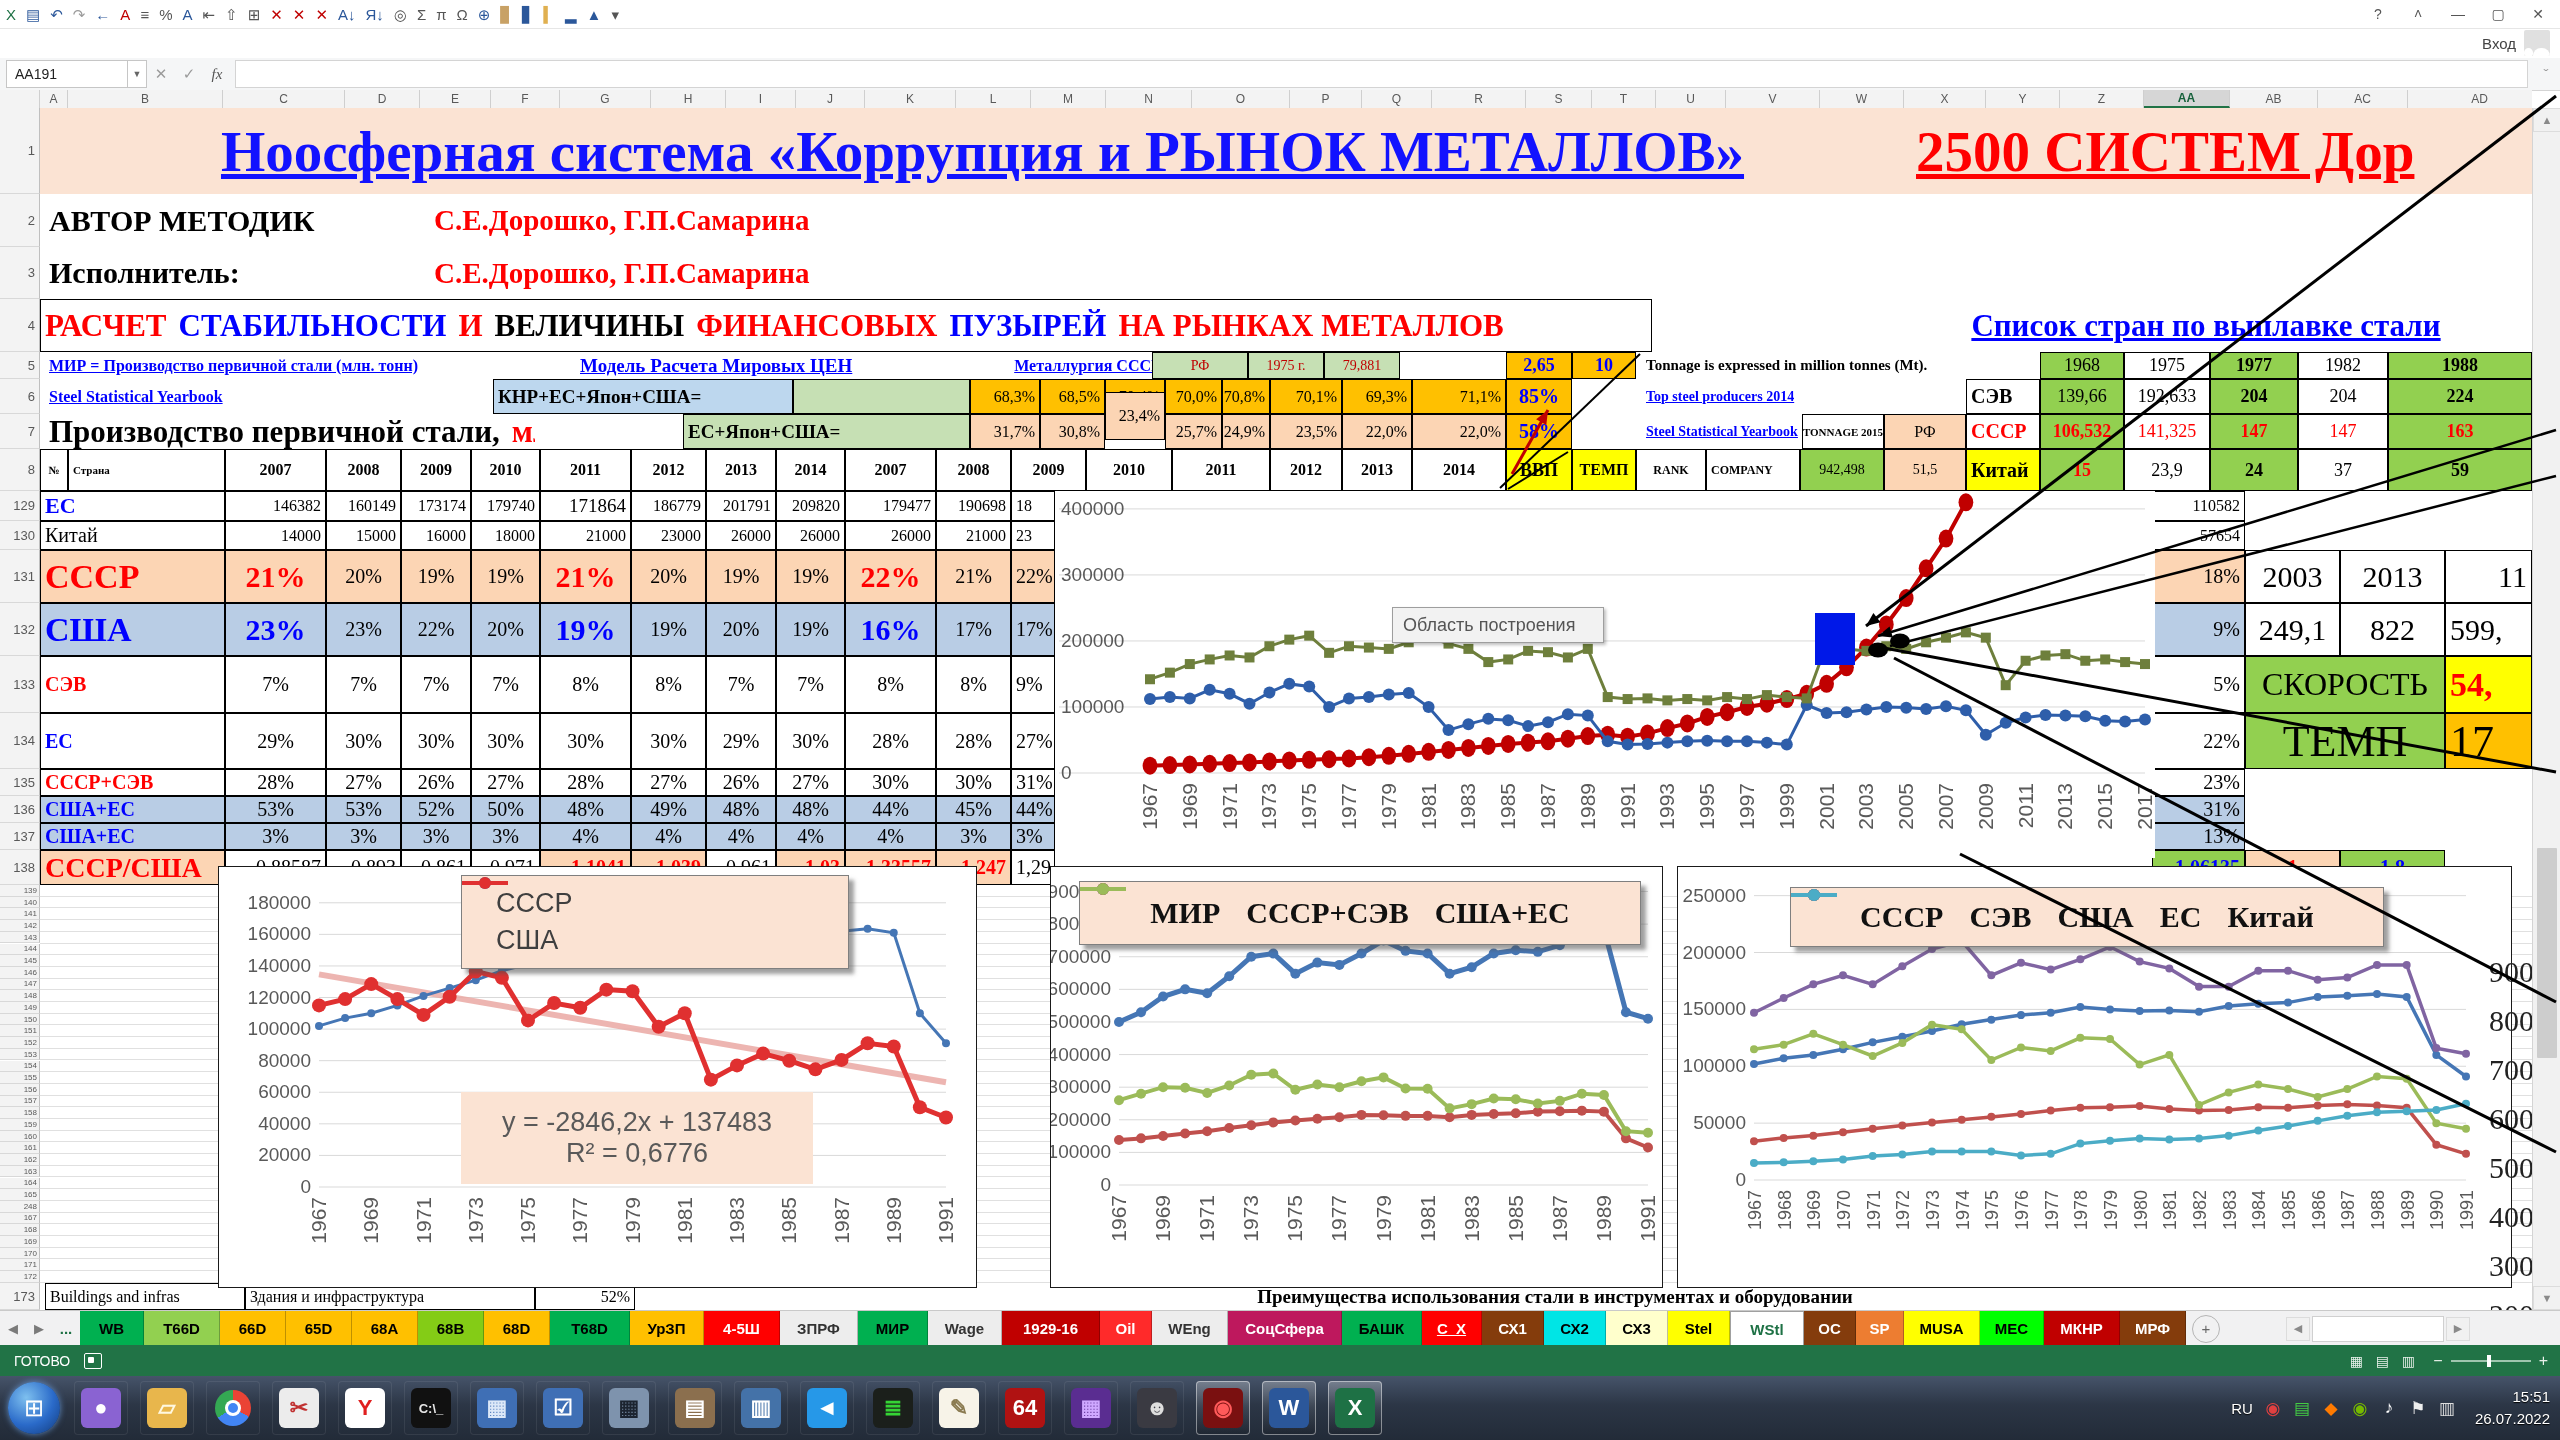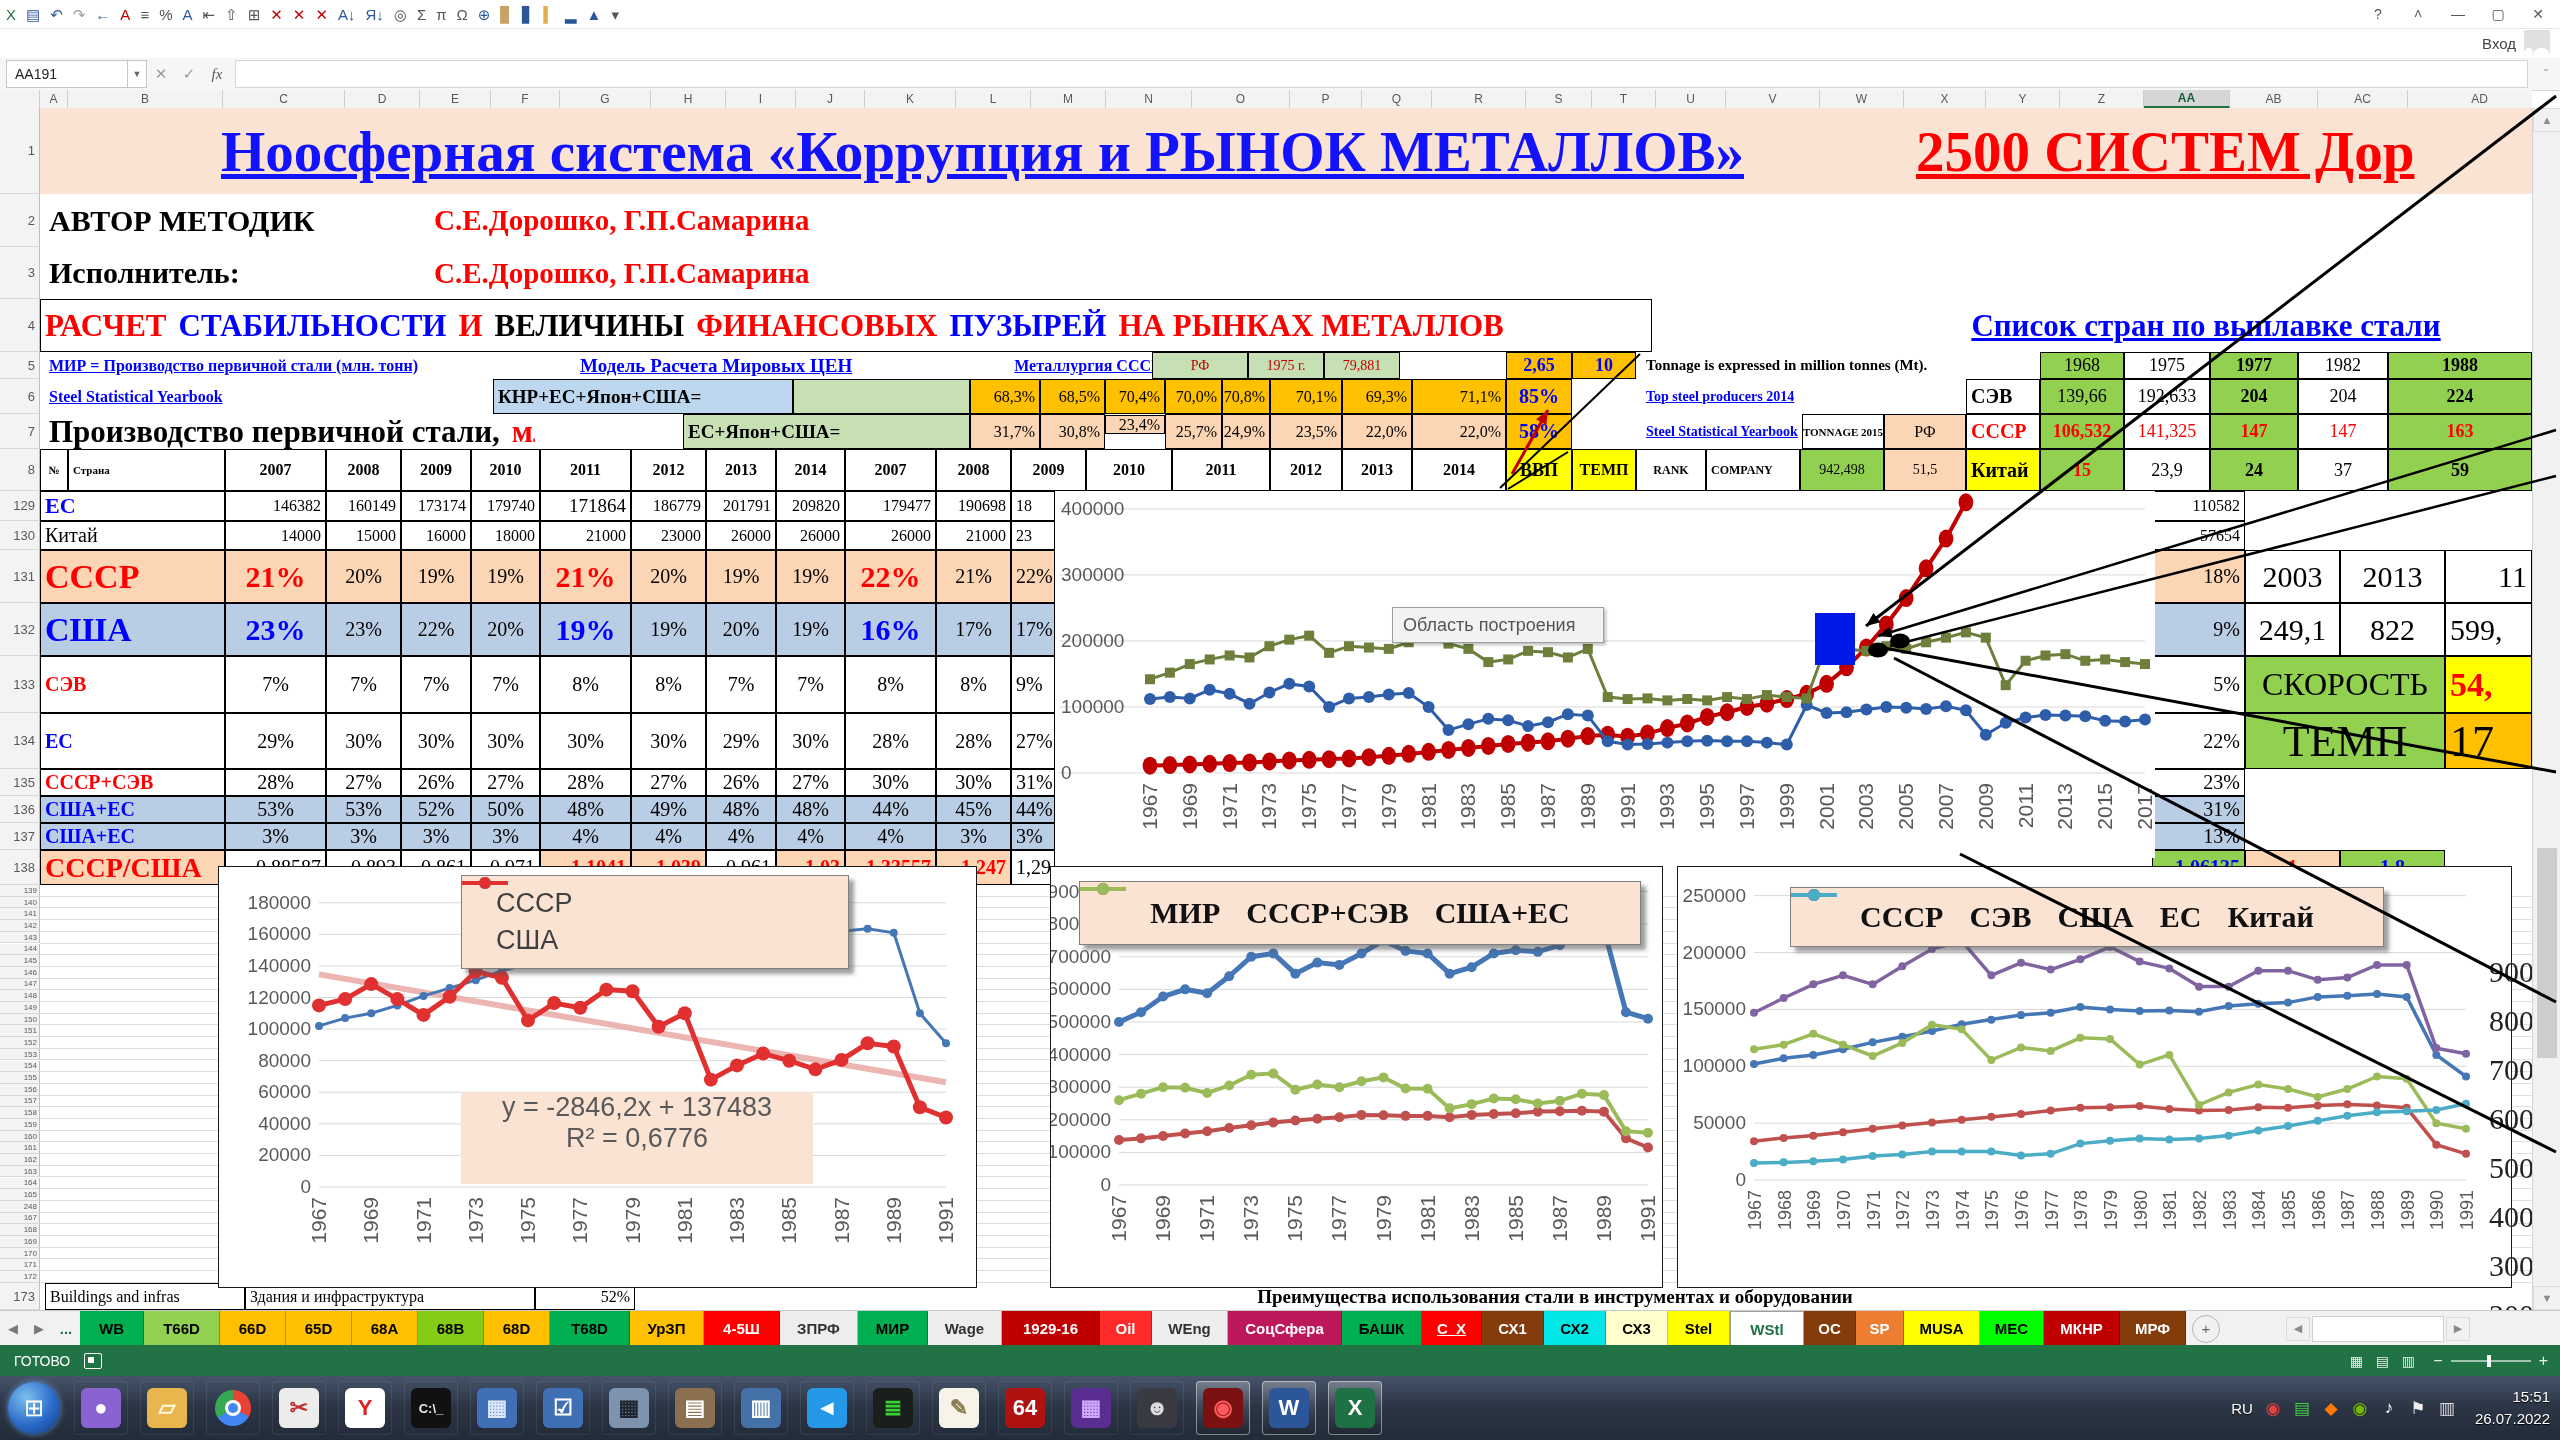--- a/index.html
+++ b/index.html
@@ -67,21 +67,21 @@
   
   .chart{position:absolute;background:#fff;z-index:20;}
   .chart.framed{border:1.6px solid #1a1a1a;}
   .chart svg{position:absolute;left:0;top:0;}
   .leg{position:absolute;background:#fbe3d3;border:1px solid #7f7f7f;box-shadow:5px 5px 4px rgba(80,80,80,.55);
        display:flex;align-items:center;justify-content:center;z-index:25;}
   .leg.vert{flex-direction:column;align-items:flex-start;justify-content:center;gap:6px;padding-left:34px;}
   .leg-item{display:flex;align-items:center;gap:6px;}
   .leg-sans .leg-item{font-size:27px;color:#3f3f3f;font-family:"Liberation Sans",sans-serif;}
   .leg-serif .leg-item{font-size:30px;color:#111;font-weight:bold;font-family:"Liberation Serif",serif;}
-  .eqbox{position:absolute;background:#fbe3d3;display:flex;flex-direction:column;align-items:center;
+  .eqbox{position:absolute;background:#fbe3d3;display:flex;flex-direction:column;align-items:center;justify-content:center;
          font-size:27px;color:#595959;z-index:25;}
   .tooltip{position:absolute;background:#f2f2f2;border:1px solid #9e9e9e;color:#555;font-size:18px;
            display:flex;align-items:center;padding:0 10px;z-index:65;box-shadow:2px 2px 3px rgba(0,0,0,.25);}
   #bluesq{position:absolute;background:#0018e8;z-index:62;}
   #overlay{position:absolute;left:0;top:0;z-index:70;pointer-events:none;}
   .axis-strip{position:absolute;font-family:"Liberation Serif",serif;font-size:30px;color:#222;
               text-align:right;z-index:22;}
   
   #vscroll{position:absolute;background:#f1f1f1;border-left:1px solid #d4d4d4;z-index:30;}
   .scr-btn{position:absolute;background:#f1f1f1;color:#8a8a8a;font-size:11px;display:flex;align-items:center;justify-content:center;border:1px solid #dcdcdc;box-sizing:border-box;}
@@ -271,21 +271,21 @@
       <div class="cell bg-gr fs18 c b bold" style="left: 2210px; top: 379px; width: 88px; height: 35px; position: absolute;">204</div>
       <div class="cell fs18 c b" style="left: 2298px; top: 379px; width: 90px; height: 35px; position: absolute;">204</div>
       <div class="cell bg-gr fs18 c b bold" style="left: 2388px; top: 379px; width: 144px; height: 35px; position: absolute;">224</div>
       <div class="cell h4 fs19" style="left: 45px; top: 414px; width: 490px; height: 35px; position: absolute;">
         <span class="sp-k">Производство первичной стали,</span>
         <span class="sp-r">млн.т</span>
       </div>
       <div class="cell bg-lg fs19 l bold b" style="left: 683px; top: 414px; width: 287px; height: 35px; position: absolute;">ЕС+Япон+США=</div>
       <div class="cell bg-lo fs16 b" style="left: 970px; top: 414px; width: 70px; height: 35px; position: absolute;">31,7%</div>
       <div class="cell bg-lo fs16 b" style="left: 1040px; top: 414px; width: 65px; height: 35px; position: absolute;">30,8%</div>
-      <div class="cell bg-lo fs16 b" style="left: 1105px; top: 415px; width: 60px; height: 19px; position: absolute; padding-left: 24px;">23,4%</div>
+      <div class="cell bg-lo fs16 b" style="left: 1105px; top: 392px; width: 60px; height: 48px; position: absolute; padding-left: 24px;">23,4%</div>
       <div class="cell bg-lo fs16 b" style="left: 1165px; top: 414px; width: 57px; height: 35px; position: absolute;">25,7%</div>
       <div class="cell bg-lo fs16 b" style="left: 1222px; top: 414px; width: 48px; height: 35px; position: absolute;">24,9%</div>
       <div class="cell bg-lo fs16 b" style="left: 1270px; top: 414px; width: 72px; height: 35px; position: absolute;">23,5%</div>
       <div class="cell bg-lo fs16 b" style="left: 1342px; top: 414px; width: 70px; height: 35px; position: absolute;">22,0%</div>
       <div class="cell bg-lo fs16 b" style="left: 1412px; top: 414px; width: 94px; height: 35px; position: absolute;">22,0%</div>
       <div class="cell bg-or t-blue fs20 c bold b" style="left: 1506px; top: 414px; width: 66px; height: 35px; position: absolute;">58%</div>
       <div class="cell link fs14 l" style="left: 1642px; top: 414px; width: 160px; height: 35px; position: absolute;">Steel Statistical Yearbook</div>
       <div class="cell fs11 c bold b" style="left: 1802px; top: 414px; width: 82px; height: 35px; position: absolute;">TONNAGE 2015</div>
       <div class="cell bg-lo fs16 c b" style="left: 1884px; top: 414px; width: 82px; height: 35px; position: absolute;">РФ</div>
       <div class="cell t-red fs20 bold l b" style="left: 1966px; top: 414px; width: 74px; height: 35px; position: absolute;">СССР</div>

